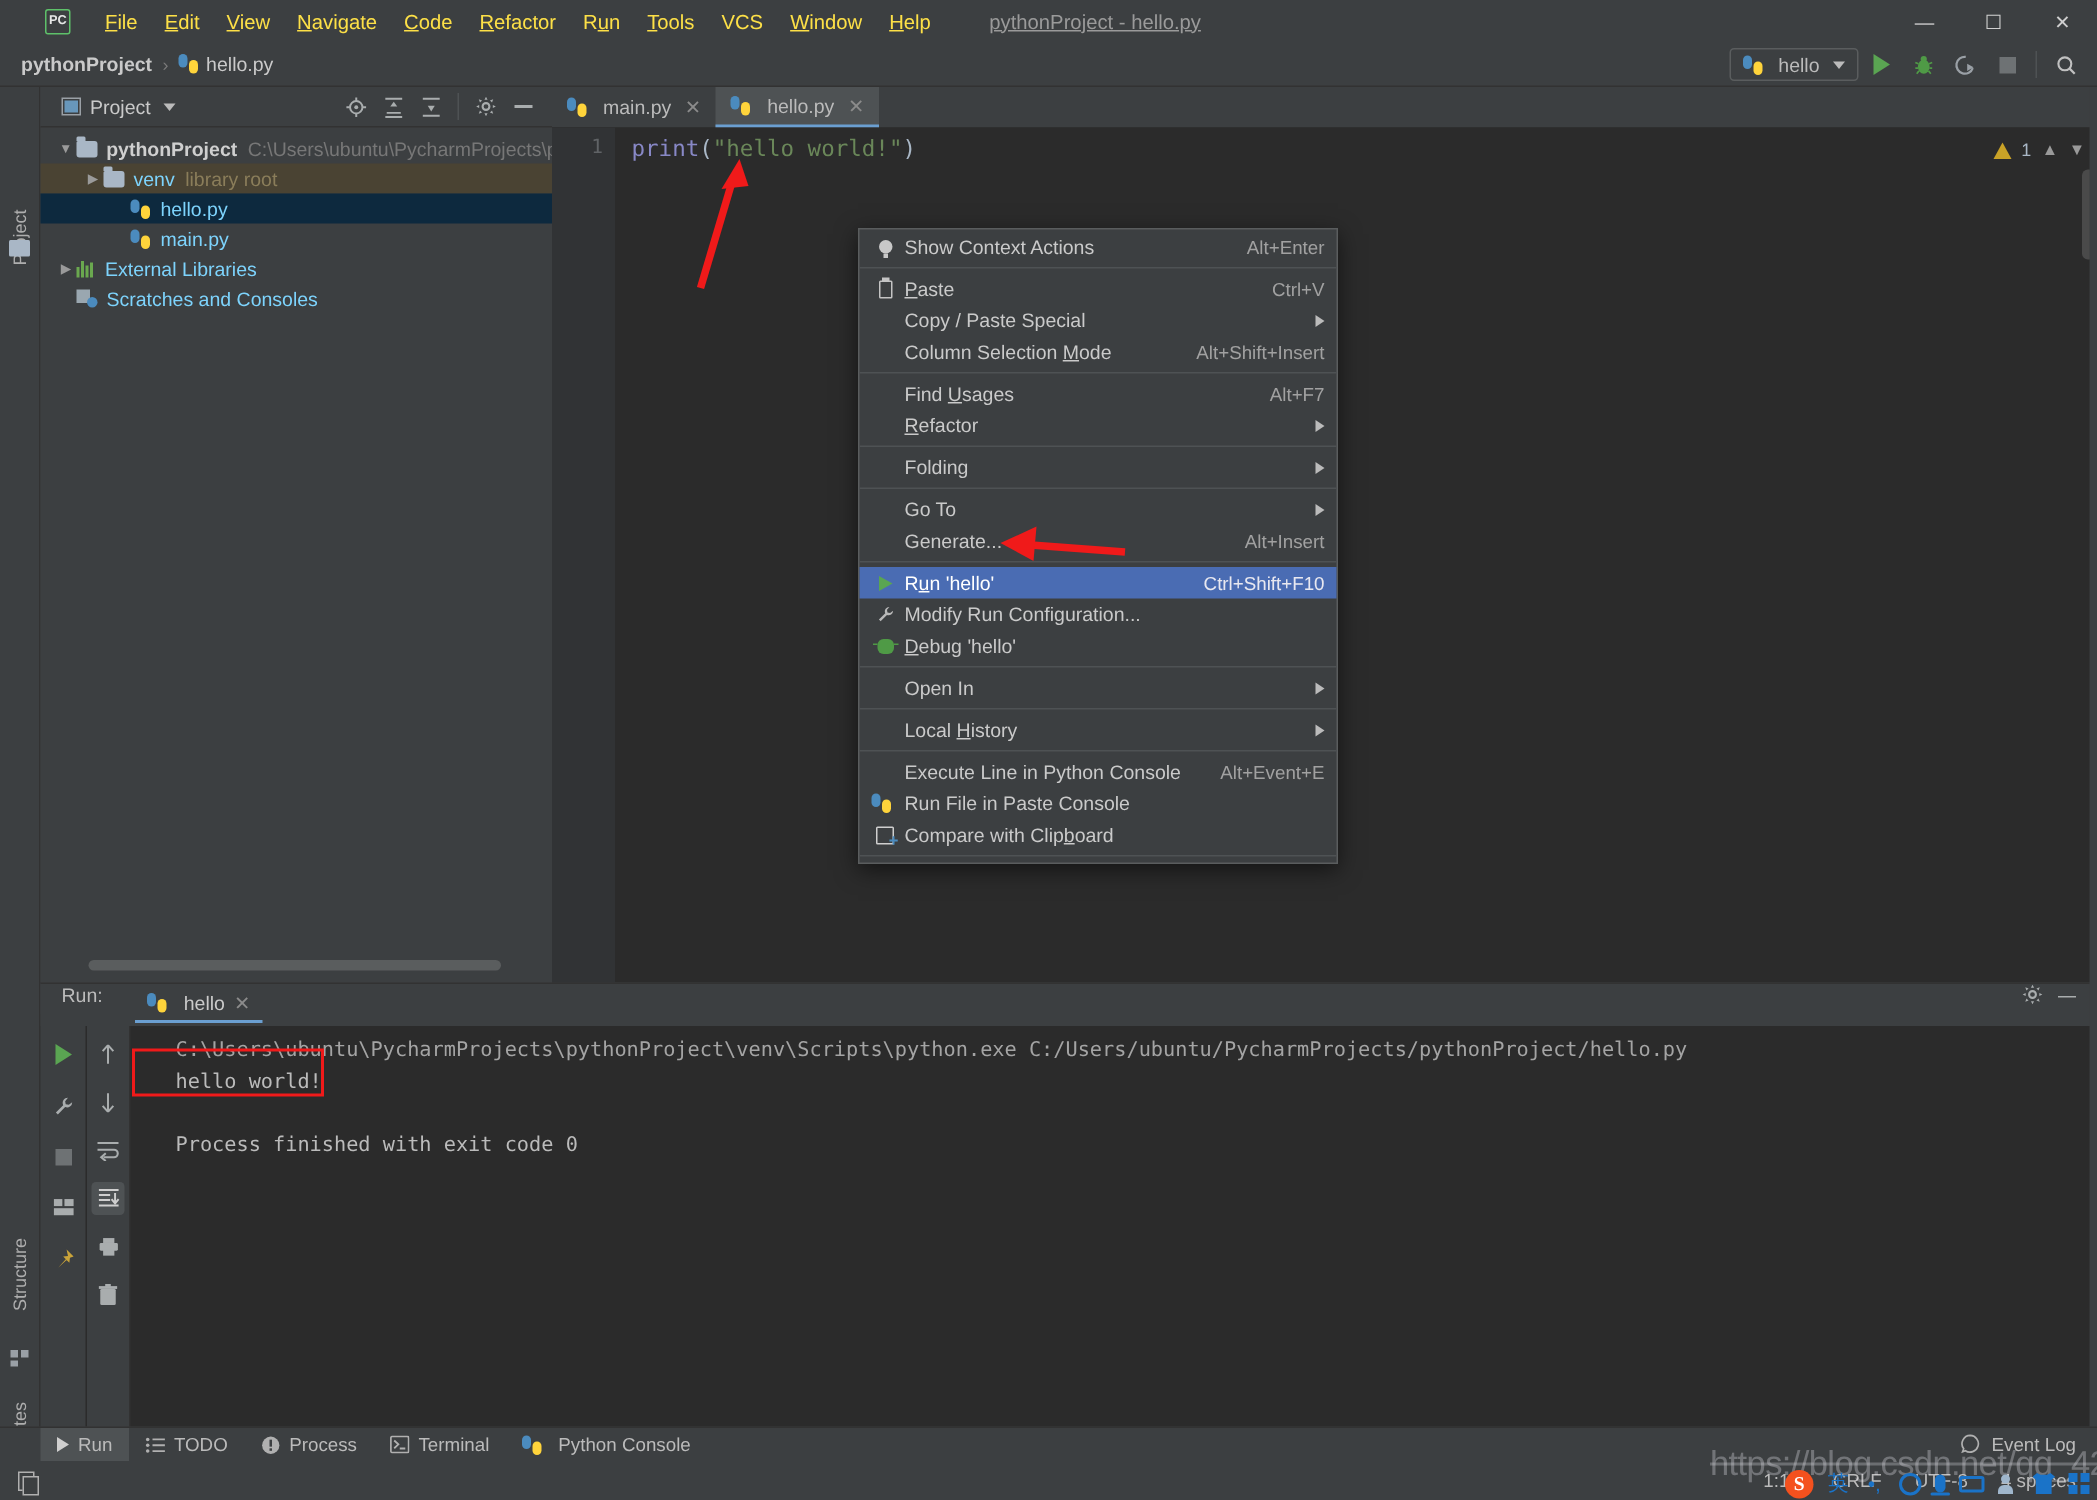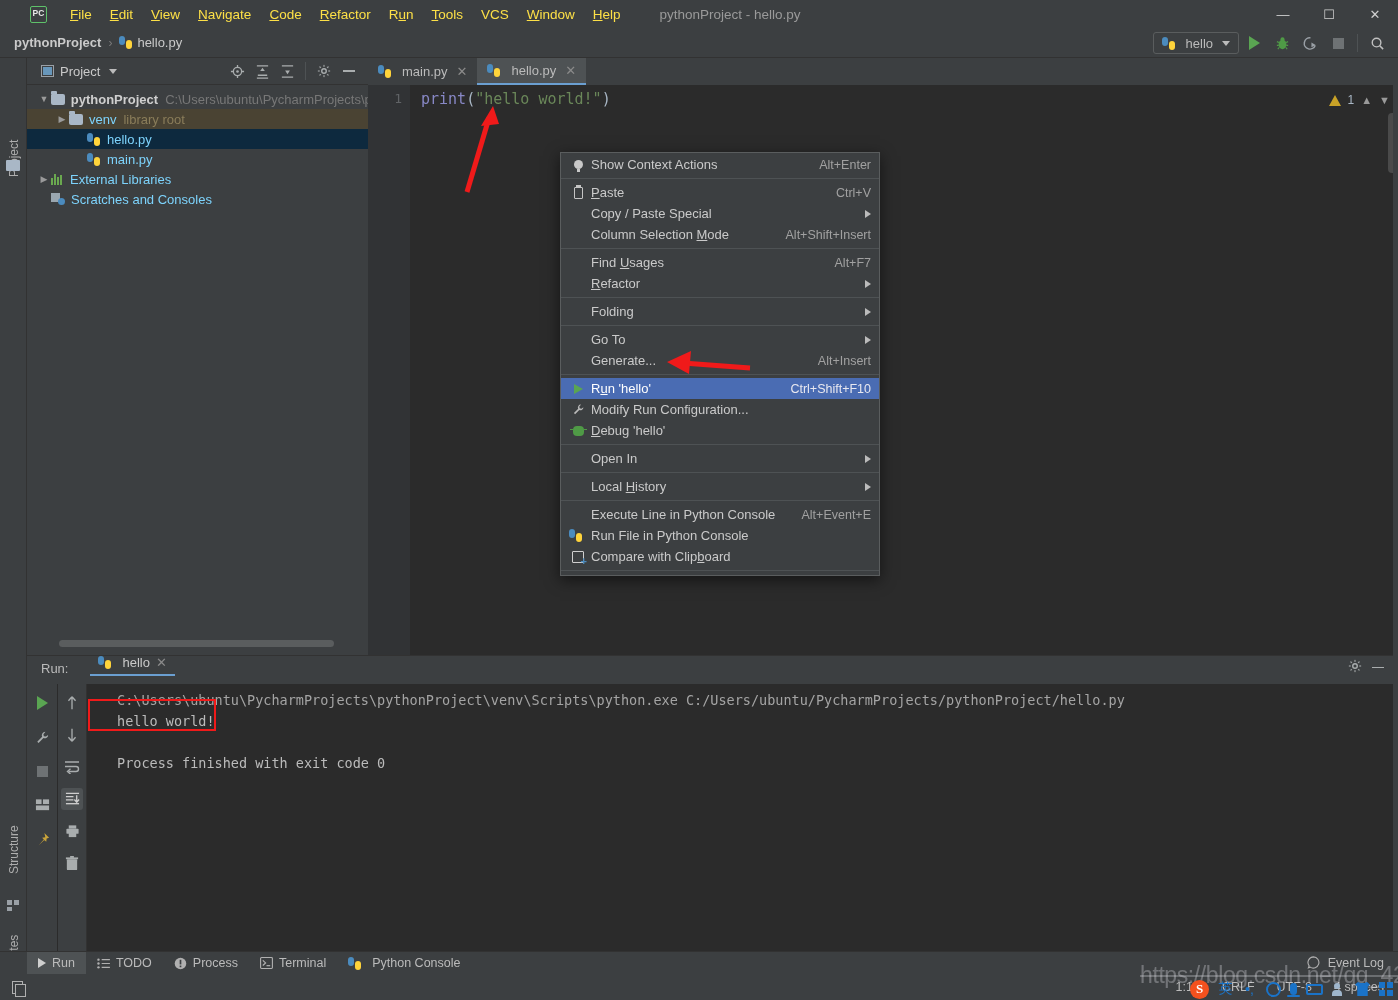--- a/index.html
+++ b/index.html
@@ -27,21 +27,21 @@
     content: "PC"; position: absolute; left: 0; right: 0; top: -1px;
     font-size: 8.5px; color: #e6e6e6; text-align: center; font-weight: bold;
     line-height: 15px;
   }
   .menubar { display: flex; align-items: center; gap: 0px; }
   .menu-item {
     padding: 4px 9px; font-size: 13.5px; color: #fde047; cursor: default; white-space: nowrap;
   }
   .menu-item u { text-decoration: underline; }
   .win-title {
-    margin-left: 30px; font-size: 13.5px; color: #9a9a9a; white-space: nowrap;
+    margin-left: 30px; font-size: 13.5px; color: #9a9a9a; white-space: nowrap; text-decoration: underline;
   }
   .win-ctrl { position: absolute; top: 0; height: 28px; display: flex; align-items: center; }
   .wc { width: 46px; height: 28px; display: flex; align-items: center; justify-content: center;
         color: #cfcfcf; font-size: 13px; }
 
   
   .navbar {
     position: absolute; left: 0; top: 28px; width: 1398px; height: 30px;
     background: #3c3f41; border-bottom: 1px solid #323232;
     display: flex; align-items: center;
@@ -138,21 +138,21 @@
     position: absolute; right: 8px; top: 4px; height: 22px; display: flex; align-items: center; gap: 7px;
     font-size: 12px; color: #a9b7c6;
   }
   .warn-tri { width: 0; height: 0; border-left: 6px solid transparent; border-right: 6px solid transparent;
               border-bottom: 11px solid #c9a227; }
   .chev { color: #9a9a9a; font-size: 11px; }
   .editor-scroll { position: absolute; right: 1px; top: 28px; width: 9px; height: 60px; background: #4a4a4a; border-radius: 4px; }
 
   
   .ctxmenu {
-    position: absolute; left: 560px; top: 152px; width: 320px;
+    position: absolute; left: 572px; top: 152px; width: 320px;
     background: #3c3f41; border: 1px solid #5a5d5e;
     box-shadow: 0 4px 14px rgba(0,0,0,.55); z-index: 40; padding: 1px 0;
   }
   .mi { height: 21px; display: flex; align-items: center; padding: 0 8px; font-size: 13px; color: #cacaca; position: relative; }
   .mi.sel { background: #4a6cb3; color: #ffffff; }
   .mi .ico { width: 18px; display: flex; align-items: center; justify-content: center; flex: none; }
   .mi .lbl { margin-left: 4px; white-space: nowrap; }
   .mi .lbl u { text-decoration: underline; }
   .mi .key { margin-left: auto; color: #a1a1a1; font-size: 12.5px; padding-left: 18px; }
   .mi.sel .key { color: #e8e8f0; }
@@ -166,21 +166,21 @@
   .m-bug { width: 11px; height: 10px; background: #4f9a46; border-radius: 4px; position: relative; }
   .m-bug:before, .m-bug:after { content: ""; position: absolute; top: 3px; width: 3px; height: 1.5px; background: #4f9a46; }
   .m-bug:before { left: -3px; } .m-bug:after { right: -3px; }
   .m-gh { width: 12px; height: 12px; border-radius: 50%; background: #d0d0d0; position: relative; }
   .m-gh:after { content: ""; position: absolute; left: 4px; bottom: -2px; width: 4px; height: 4px; background: #d0d0d0; }
   .m-cmp { width: 12px; height: 12px; border: 1.5px solid #cfcfcf; border-radius: 1px; position: relative; }
   .m-cmp:after { content: "+"; position: absolute; right: -4px; bottom: -5px; color: #4b8bbe; font-size: 11px; font-weight: bold; }
 
   
   .runwin { position: absolute; left: 27px; top: 655px; width: 1371px; height: 296px; background: #3c3f41; border-top: 1px solid #323232; }
-  .run-header { height: 20px; display: flex; align-items: flex-end; background: #3c3f41; }
+  .run-header { height: 20px; display: flex; align-items: flex-start; background: #3c3f41; }
   .run-lbl { margin-left: 14px; font-size: 13px; color: #bbbbbb; }
   .run-tab { display: flex; align-items: center; gap: 6px; margin-left: 22px; padding: 0 8px; height: 26px;
              font-size: 13px; color: #cacaca; border-bottom: 2px solid #6b9fd1; }
   .run-tab .x { color: #8b8b8b; }
   .run-hdr-right { margin-left: auto; display: flex; align-items: center; gap: 10px; margin-right: 14px; color: #a9adae; }
   .runbody { position: absolute; left: 0; top: 28px; width: 1371px; height: 268px; background: #2b2b2b; }
   .run-toolcol {
     position: absolute; left: 0; top: 0; width: 30px; height: 268px; background: #3c3f41;
     display: flex; flex-direction: column; align-items: center; padding-top: 8px; gap: 12px;
   }
@@ -547,21 +547,21 @@
 
     <div class="mi">
       <span class="ico"></span>
       <span class="lbl">Execute Line in Python Console</span>
       <span class="key">Alt+Event+E</span>
     </div>
     <div class="mi">
       <span class="ico">
           <span class="pyicon"></span>
         </span>
-      <span class="lbl">Run File in Python Console</span>
+      <span class="lbl">Run File in Paste Console</span>
     </div>
     <div class="mi">
       <span class="ico">
           <span class="m-cmp"></span>
         </span>
       <span class="lbl">Compare with Clip<u>b</u>oard</span>
     </div>
     <div class="msep"></div>
 
   </div>

